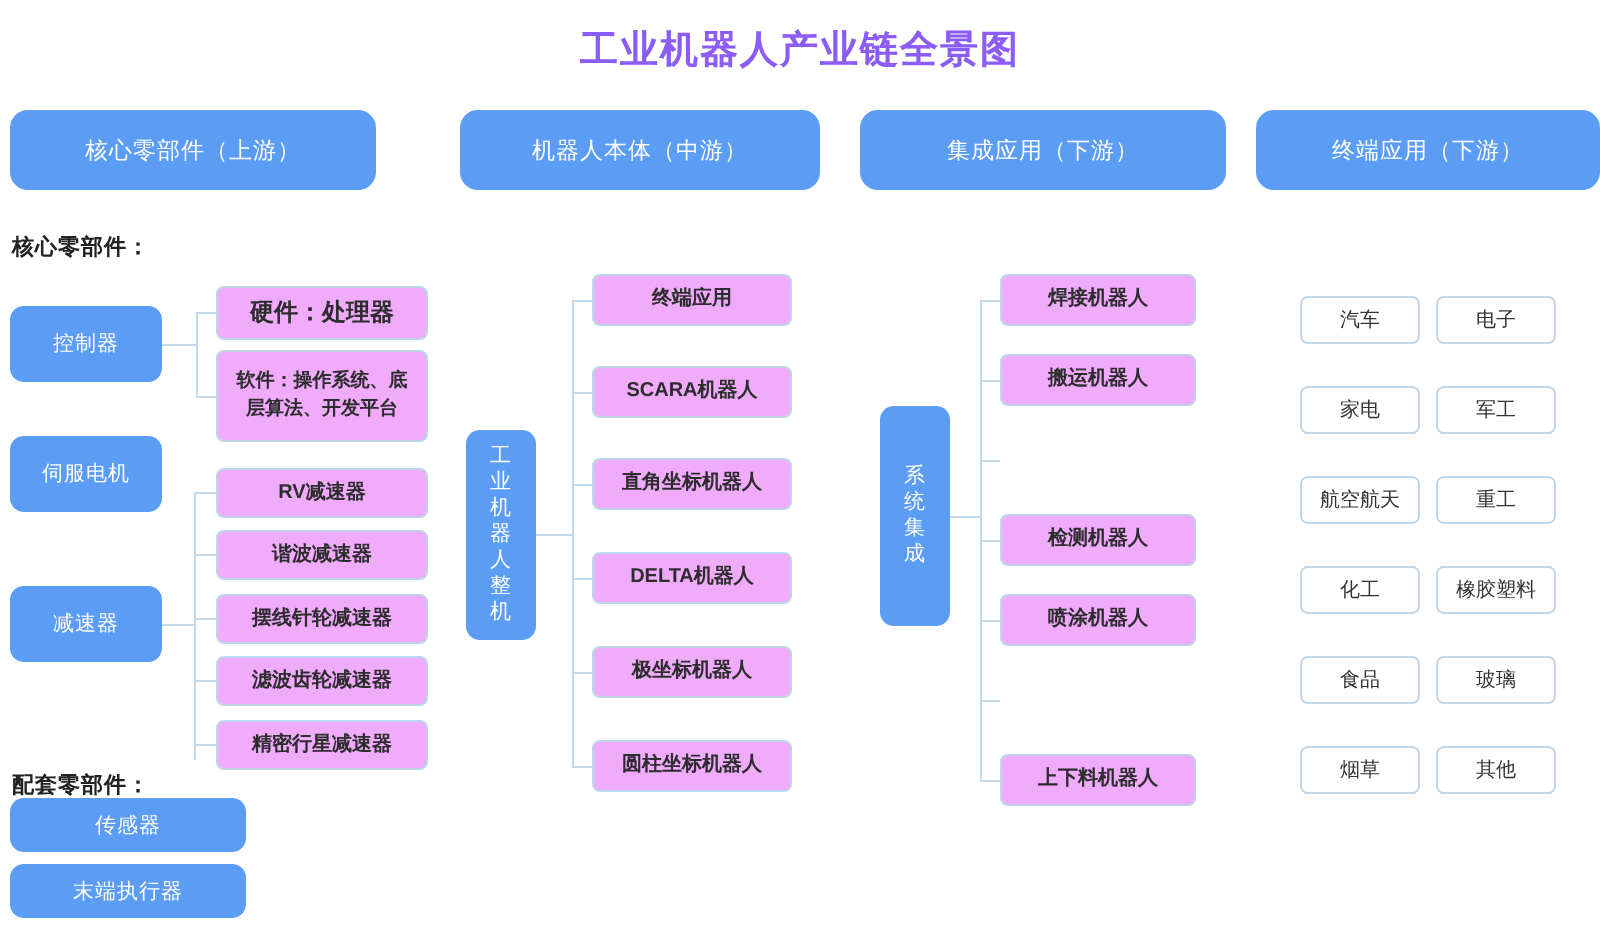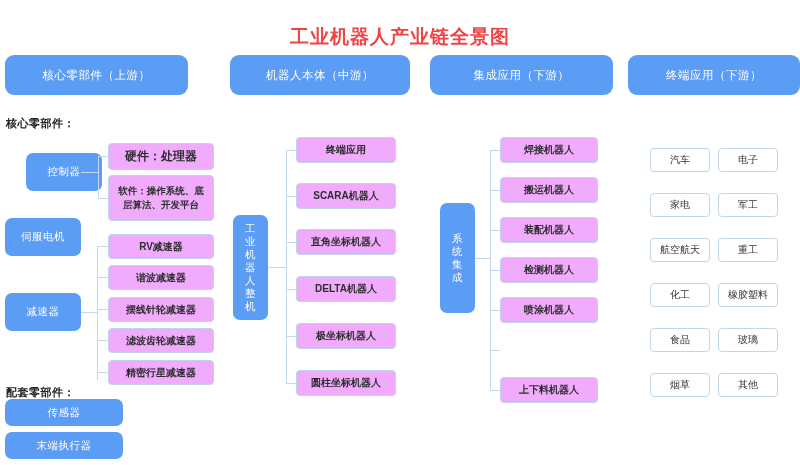--- a/index.html
+++ b/index.html
@@ -8,25 +8,25 @@
     background:#ffffff;
     font-family:"Liberation Sans","DejaVu Sans",sans-serif;
     overflow:hidden;
     position:relative;
   }
   #canvas{position:absolute;left:0;top:0;width:800px;height:465px;}
   .abs{position:absolute;box-sizing:border-box;}
 
   
   .title{
-    left:0;top:24px;width:800px;
+    left:0;top:12px;width:800px;
     text-align:center;
     font-size:19px;
     font-weight:bold;
-    color:#ef4444;
+    color:#8b5cf6;
     letter-spacing:1px;
   }
 
   
   .header-pill{
     background:#5B9CF5;
     border-radius:9px;
     color:#ffffff;
     font-size:11.5px;
     display:flex;align-items:center;justify-content:center;
@@ -107,21 +107,21 @@
 
   <div class="abs title">工业机器人产业链全景图</div>
 
   <div class="abs header-pill" style="left:5px;width:183px;">核心零部件（上游）</div>
   <div class="abs header-pill" style="left:230px;width:180px;">机器人本体（中游）</div>
   <div class="abs header-pill" style="left:430px;width:183px;">集成应用（下游）</div>
   <div class="abs header-pill" style="left:628px;width:172px;">终端应用（下游）</div>
 
   <div class="abs caption" style="left:6px;top:116px;">核心零部件：</div>
 
-  <div class="abs cat-box" style="left:5px;top:153px;width:76px;height:38px;margin-left:21px;">控制器</div>
+  <div class="abs cat-box" style="left:5px;top:153px;width:76px;height:38px;">控制器</div>
   <div class="abs cat-box" style="left:5px;top:218px;width:76px;height:38px;">伺服电机</div>
   <div class="abs cat-box" style="left:5px;top:293px;width:76px;height:38px;">减速器</div>
 
   <div class="abs hline" style="left:81px;top:172px;width:17px;"></div>
   <div class="abs vline" style="left:98px;top:156px;height:42px;"></div>
   <div class="abs hline" style="left:98px;top:156px;width:10px;"></div>
   <div class="abs hline" style="left:98px;top:198px;width:10px;"></div>
 
   <div class="abs leaf big" style="left:108px;top:143px;width:106px;height:27px;">硬件：处理器</div>
   <div class="abs leaf two-line" style="left:108px;top:175px;width:106px;height:46px;">软件：操作系统、底层算法、开发平台</div>
@@ -175,21 +175,20 @@
   <div class="abs hline" style="left:490px;top:150px;width:10px;"></div>
   <div class="abs hline" style="left:490px;top:190px;width:10px;"></div>
   <div class="abs hline" style="left:490px;top:230px;width:10px;"></div>
   <div class="abs hline" style="left:490px;top:270px;width:10px;"></div>
   <div class="abs hline" style="left:490px;top:310px;width:10px;"></div>
   <div class="abs hline" style="left:490px;top:350px;width:10px;"></div>
   <div class="abs hline" style="left:490px;top:390px;width:10px;"></div>
 
   <div class="abs leaf" style="left:500px;top:137px;width:98px;height:26px;">焊接机器人</div>
   <div class="abs leaf" style="left:500px;top:177px;width:98px;height:26px;">搬运机器人</div>
-  <div class="abs leaf" style="left:500px;top:217px;width:98px;height:26px;">装配机器人</div>
   <div class="abs leaf" style="left:500px;top:257px;width:98px;height:26px;">检测机器人</div>
   <div class="abs leaf" style="left:500px;top:297px;width:98px;height:26px;">喷涂机器人</div>
   <div class="abs leaf" style="left:500px;top:377px;width:98px;height:26px;">上下料机器人</div>
 
   <div class="abs gleaf" style="left:650px;top:148px;width:60px;height:24px;">汽车</div>
   <div class="abs gleaf" style="left:718px;top:148px;width:60px;height:24px;">电子</div>
 
   <div class="abs gleaf" style="left:650px;top:193px;width:60px;height:24px;">家电</div>
   <div class="abs gleaf" style="left:718px;top:193px;width:60px;height:24px;">军工</div>
 

